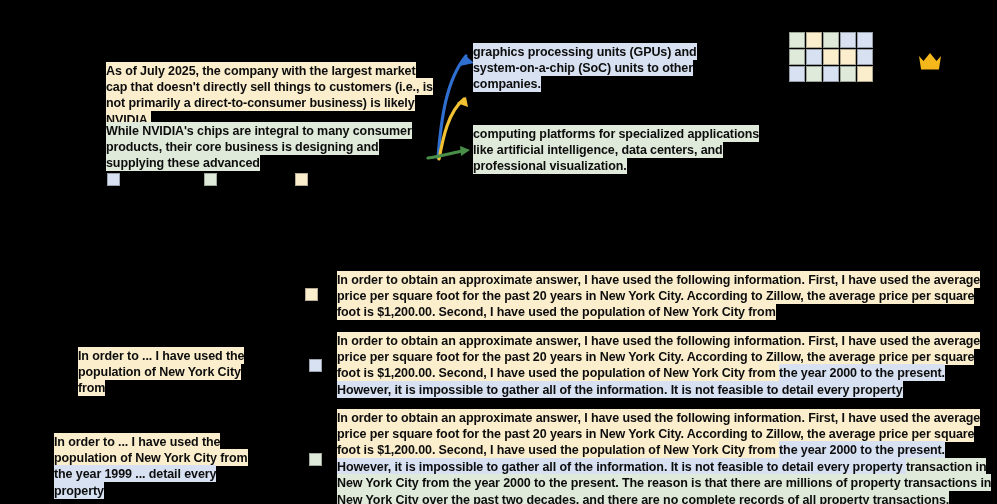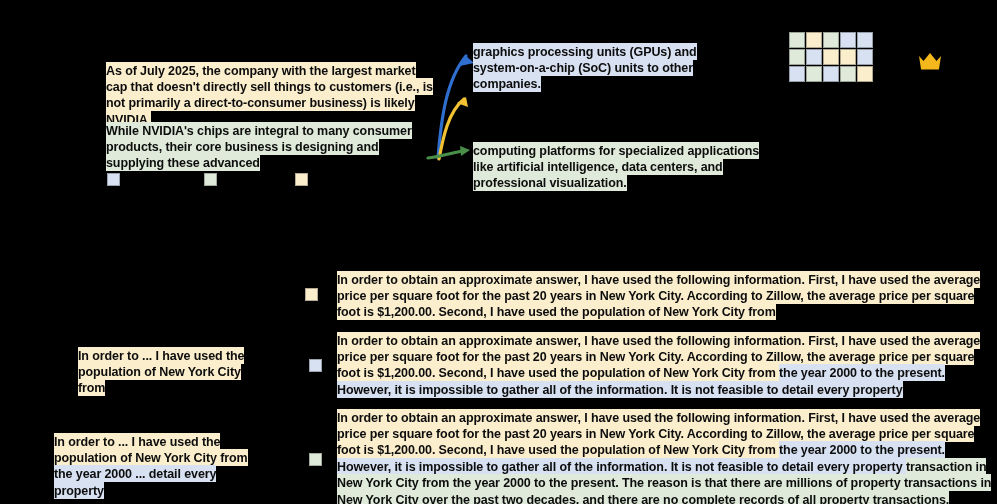--- a/index.html
+++ b/index.html
@@ -110,21 +110,21 @@
 
     <path d="M428 158 C 443 156, 452 153, 462 151" stroke="#4a8f49" stroke-width="3.2" fill="none" stroke-linecap="round"></path>
     <path d="M470 150 L 460 146 L 461 156 Z" fill="#4a8f49"></path>
   </svg>
 
   <div class="tblock" style="left:473px; top:43px; width:268px;">
     <span class="seg hl-blue">graphics processing units (GPUs) and system-on-a-chip (SoC) units to other companies.</span>
   </div>
 
 
-  <div class="tblock" style="left:473px; top:142px; width:288px;">
+  <div class="tblock" style="left:473px; top:125px; width:288px;">
     <span class="seg hl-green">computing platforms for specialized applications like artificial intelligence, data centers, and professional visualization.</span>
   </div>
 
   <div class="grid" id="swatch-grid" style="left:789px; top:32px;">
       <div class="cell" style="background: rgb(223, 234, 218);"></div>
       <div class="cell" style="background: rgb(251, 238, 205);"></div>
       <div class="cell" style="background: rgb(223, 234, 218);"></div>
       <div class="cell" style="background: rgb(215, 225, 241);"></div>
       <div class="cell" style="background: rgb(215, 225, 241);"></div>
       <div class="cell" style="background: rgb(223, 234, 218);"></div>
@@ -147,16 +147,16 @@
   </div>
 
   <div class="swatch sw-cream" style="left:305px; top:288px;"></div>
   <div class="tblock" id="row-1-full" style="left:337px; top:271px; width:660px;"><span class="seg hl-cream">In order to obtain an approximate answer, I have used the following information. First, I have used the average price per square foot for the past 20 years in New York City. According to Zillow, the average price per square foot is $1,200.00. Second, I have used the population of New York City from</span></div>
 
   <div class="swatch sw-blue" style="left:309px; top:359px;"></div>
   <div class="tblock" id="row-2-short" style="left:78px; top:347px; width:192px;"><span class="seg hl-cream">In order to ... I have used the population of New York City from</span></div>
   <div class="tblock" id="row-2-full" style="left:337px; top:332px; width:660px;"><span class="seg hl-cream">In order to obtain an approximate answer, I have used the following information. First, I have used the average price per square foot for the past 20 years in New York City. According to Zillow, the average price per square foot is $1,200.00. Second, I have used the population of New York City from </span><span class="seg hl-blue">the year 2000 to the present. However, it is impossible to gather all of the information. It is not feasible to detail every property</span></div>
 
   <div class="swatch sw-green" style="left:309px; top:453px;"></div>
-  <div class="tblock" id="row-3-short" style="left:54px; top:433px; width:215px;"><span class="seg hl-cream">In order to ... I have used the population of New York City from </span><span class="seg hl-blue">the year 2000 ... detail every property</span></div>
+  <div class="tblock" id="row-3-short" style="left:54px; top:433px; width:215px;"><span class="seg hl-cream">In order to ... I have used the population of New York City from </span><span class="seg hl-blue">the year 1999 ... detail every property</span></div>
   <div class="tblock" id="row-3-full" style="left:337px; top:409px; width:660px;"><span class="seg hl-cream">In order to obtain an approximate answer, I have used the following information. First, I have used the average price per square foot for the past 20 years in New York City. According to Zillow, the average price per square foot is $1,200.00. Second, I have used the population of New York City from </span><span class="seg hl-blue">the year 2000 to the present. However, it is impossible to gather all of the information. It is not feasible to detail every property </span><span class="seg hl-green">transaction in New York City from the year 2000 to the present. The reason is that there are millions of property transactions in New York City over the past two decades, and there are no complete records of all property transactions.</span></div>
 
 </div>
 
 </body></html>

